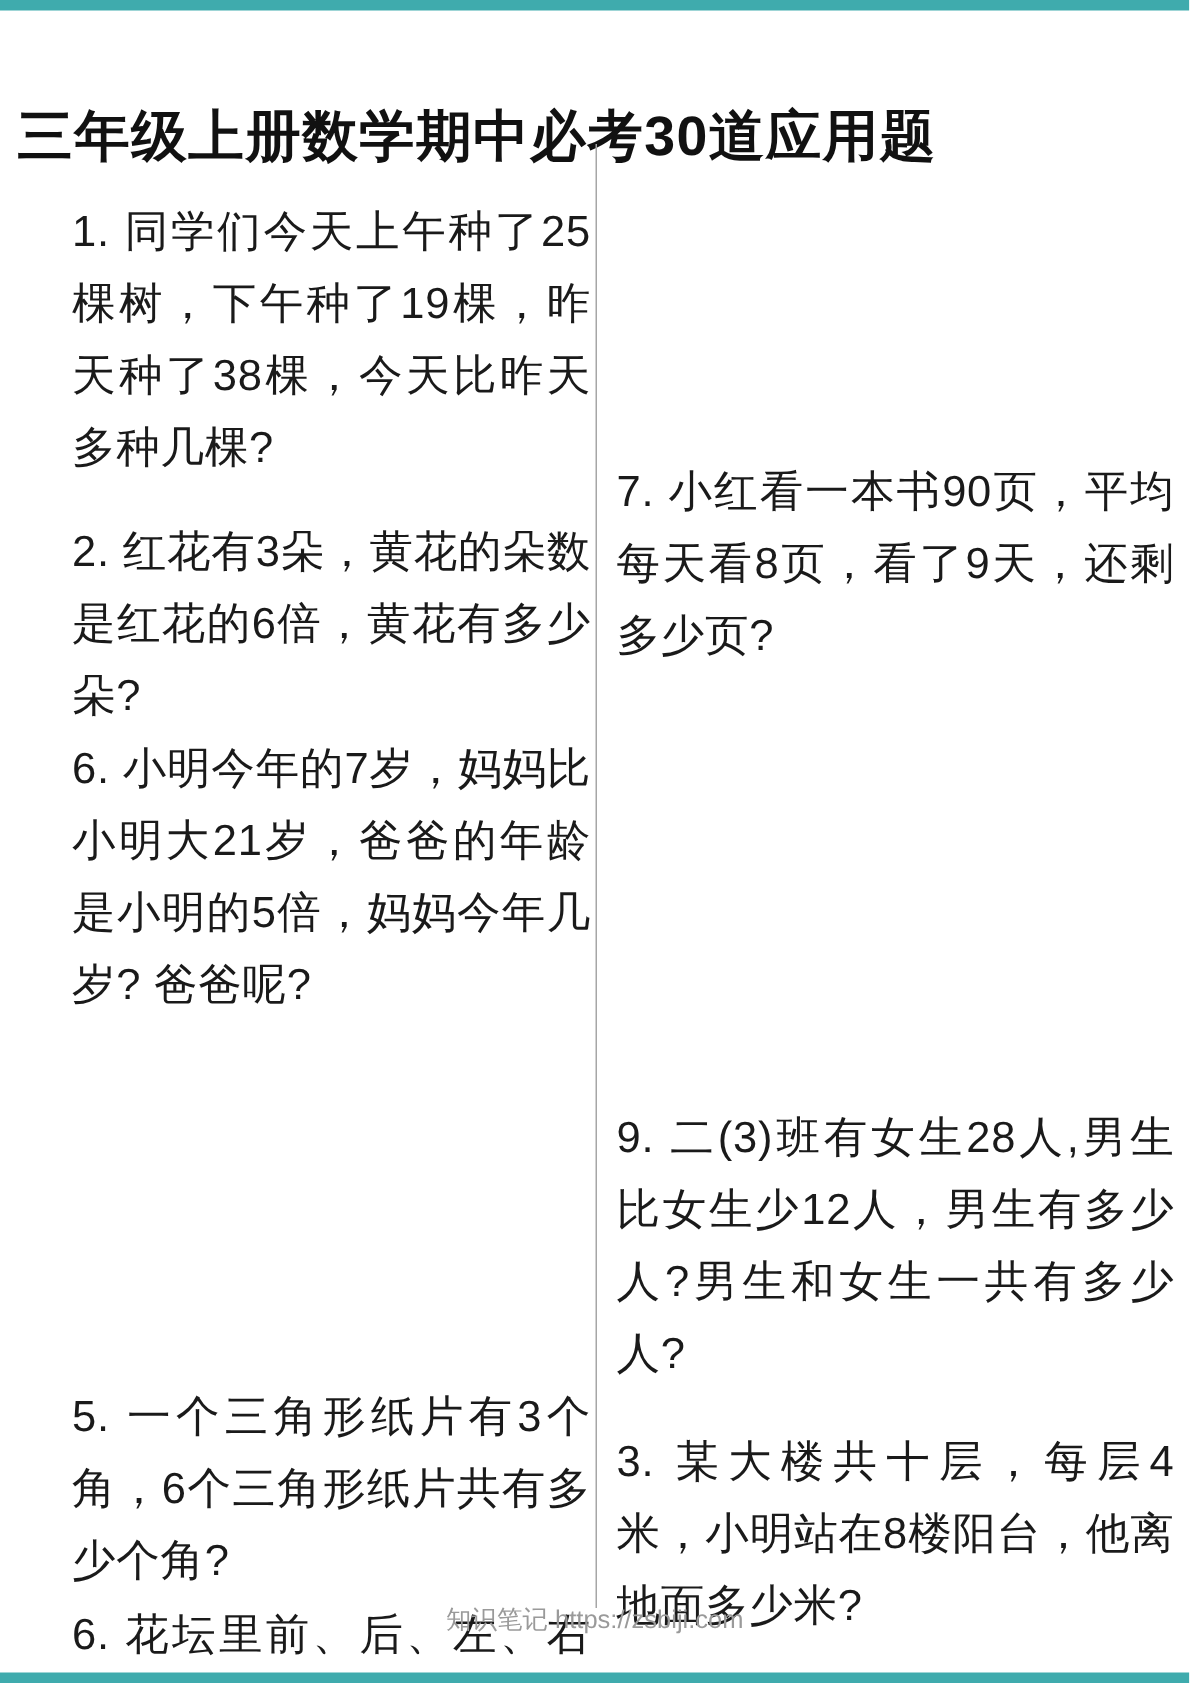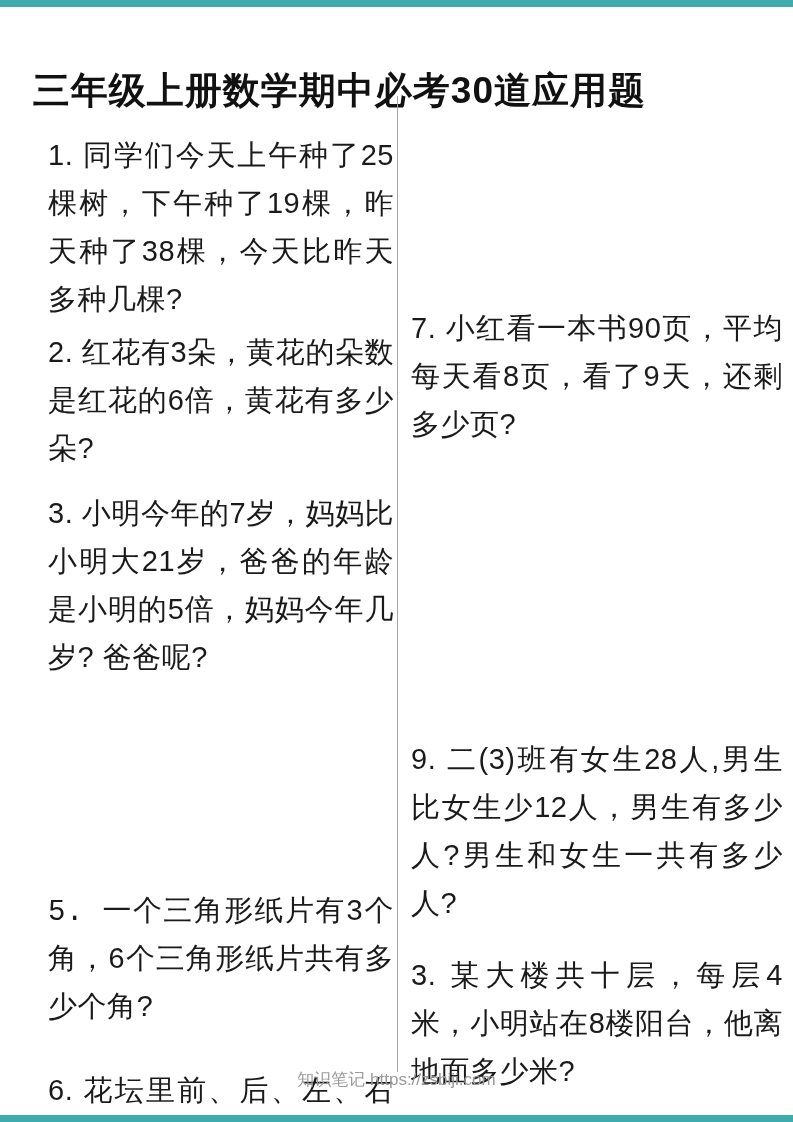--- a/index.html
+++ b/index.html
@@ -20,23 +20,23 @@
     left: 0;
     width: 793px;
     height: 7px;
     background: #3fabad;
   }
   .accent-bar.top { top: 0; }
   .accent-bar.bottom { bottom: 0; }
   .doc-title {
     position: absolute;
     top: 42px;
-    left: 12px;
+    left: 1px;
     width: 634px;
-    text-align: right;
+    text-align: center;
     font-size: 37px;
     font-weight: 900;
     color: #111111;
     letter-spacing: 1px;
     line-height: 48px;
   }
   .column-divider {
     position: absolute;
     left: 397px;
     top: 96px;
@@ -70,23 +70,23 @@
 
 <div class="page">
 
   <div class="accent-bar top"></div>
 
   <h1 class="doc-title">三年级上册数学期中必考30道应用题</h1>
 
   <div class="column-divider"></div>
 
   <p class="para left-col" style="top:102px;">1. 同学们今天上午种了25棵树，下午种了19棵，昨天种了38棵，今天比昨天多种几棵?</p>
-  <p class="para left-col" style="top:299px;">2. 红花有3朵，黄花的朵数是红花的6倍，黄花有多少朵?</p>
-  <p class="para left-col" style="top:460px;">3. 小明今年的7岁，妈妈比小明大21岁，爸爸的年龄是小明的5倍，妈妈今年几岁? 爸爸呢?</p>
-  <p class="para left-col" style="top:860px;font-family:Liberation Mono, monospace;">5. 一个三角形纸片有3个角，6个三角形纸片共有多少个角?</p>
+  <p class="para left-col" style="top:315px;">2. 红花有3朵，黄花的朵数是红花的6倍，黄花有多少朵?</p>
+  <p class="para left-col" style="top:460px;">6. 小明今年的7岁，妈妈比小明大21岁，爸爸的年龄是小明的5倍，妈妈今年几岁? 爸爸呢?</p>
+  <p class="para left-col" style="top:892px;">5. 一个三角形纸片有3个角，6个三角形纸片共有多少个角?</p>
   <p class="para left-col" style="top:1037px;">6. 花坛里前、后、左、右都种了8</p>
 
   <p class="para right-col" style="top:275px;">7. 小红看一本书90页，平均每天看8页，看了9天，还剩多少页?</p>
   <p class="para right-col" style="top:706px;">9. 二(3)班有女生28人,男生比女生少12人，男生有多少人?男生和女生一共有多少人?</p>
   <p class="para right-col" style="top:922px;">3. 某大楼共十层，每层4米，小明站在8楼阳台，他离地面多少米?</p>
 
   <div class="footer">知识笔记 https://zsbiji.com</div>
 
   <div class="accent-bar bottom"></div>
 

